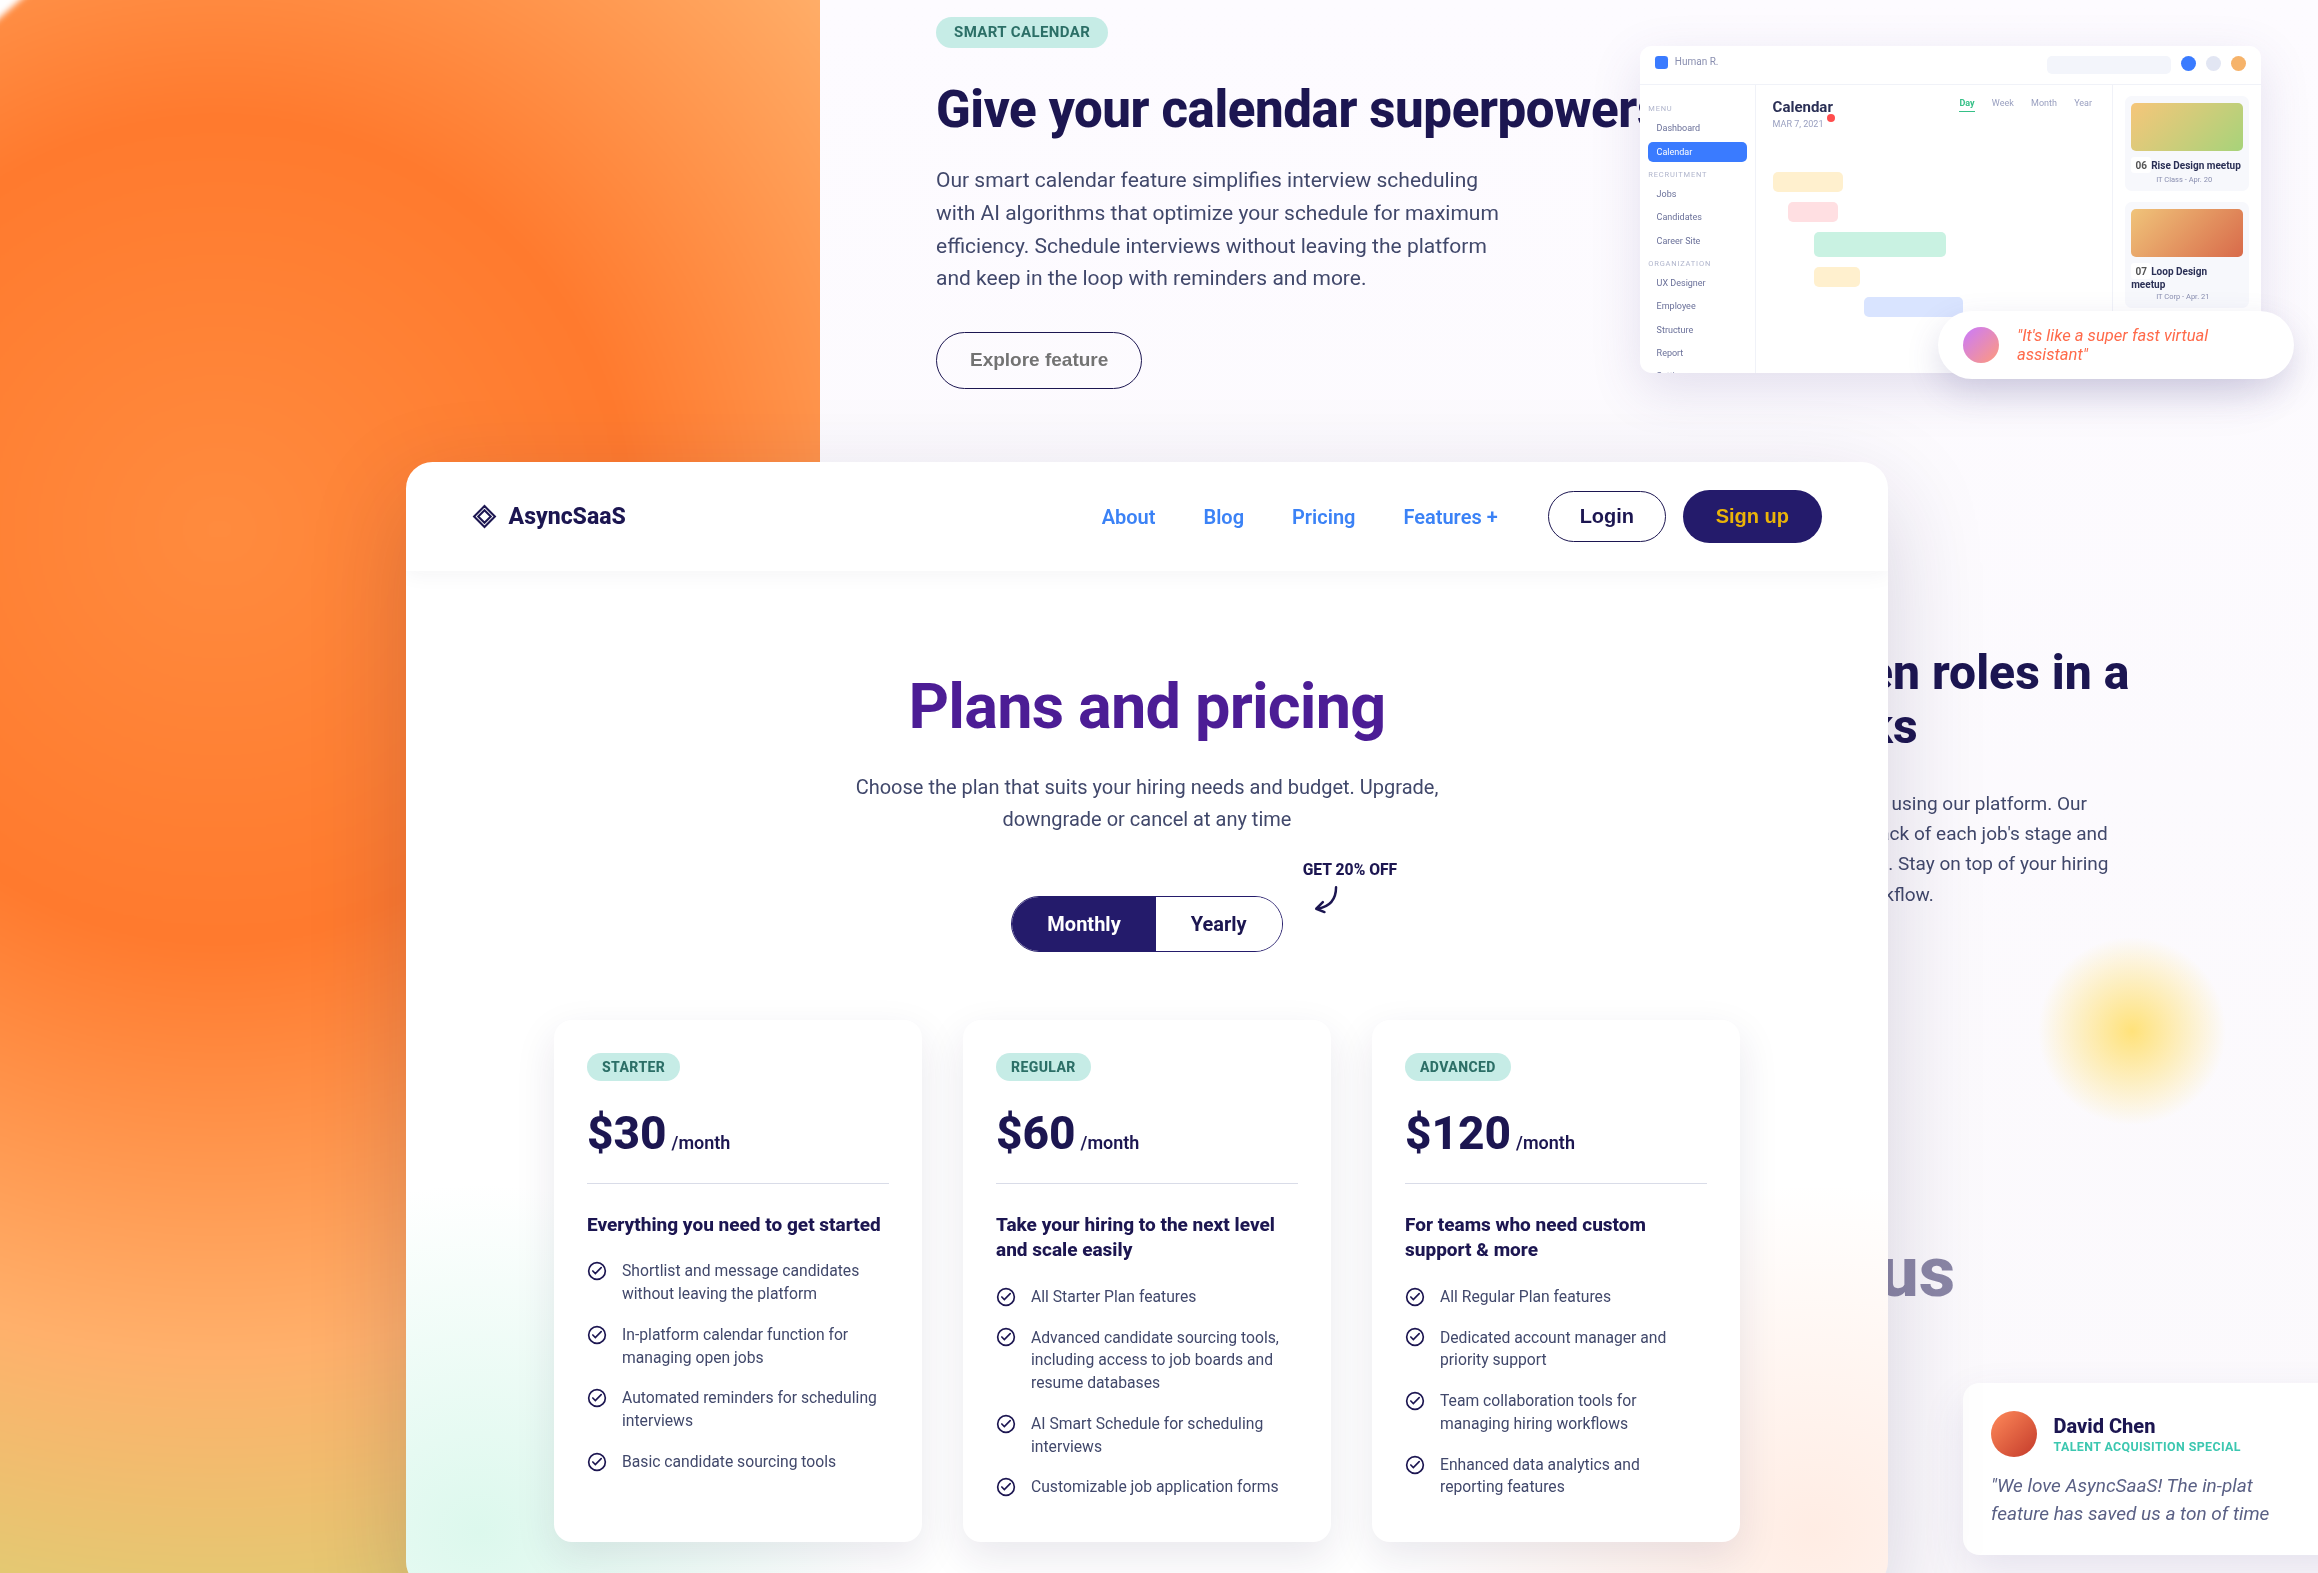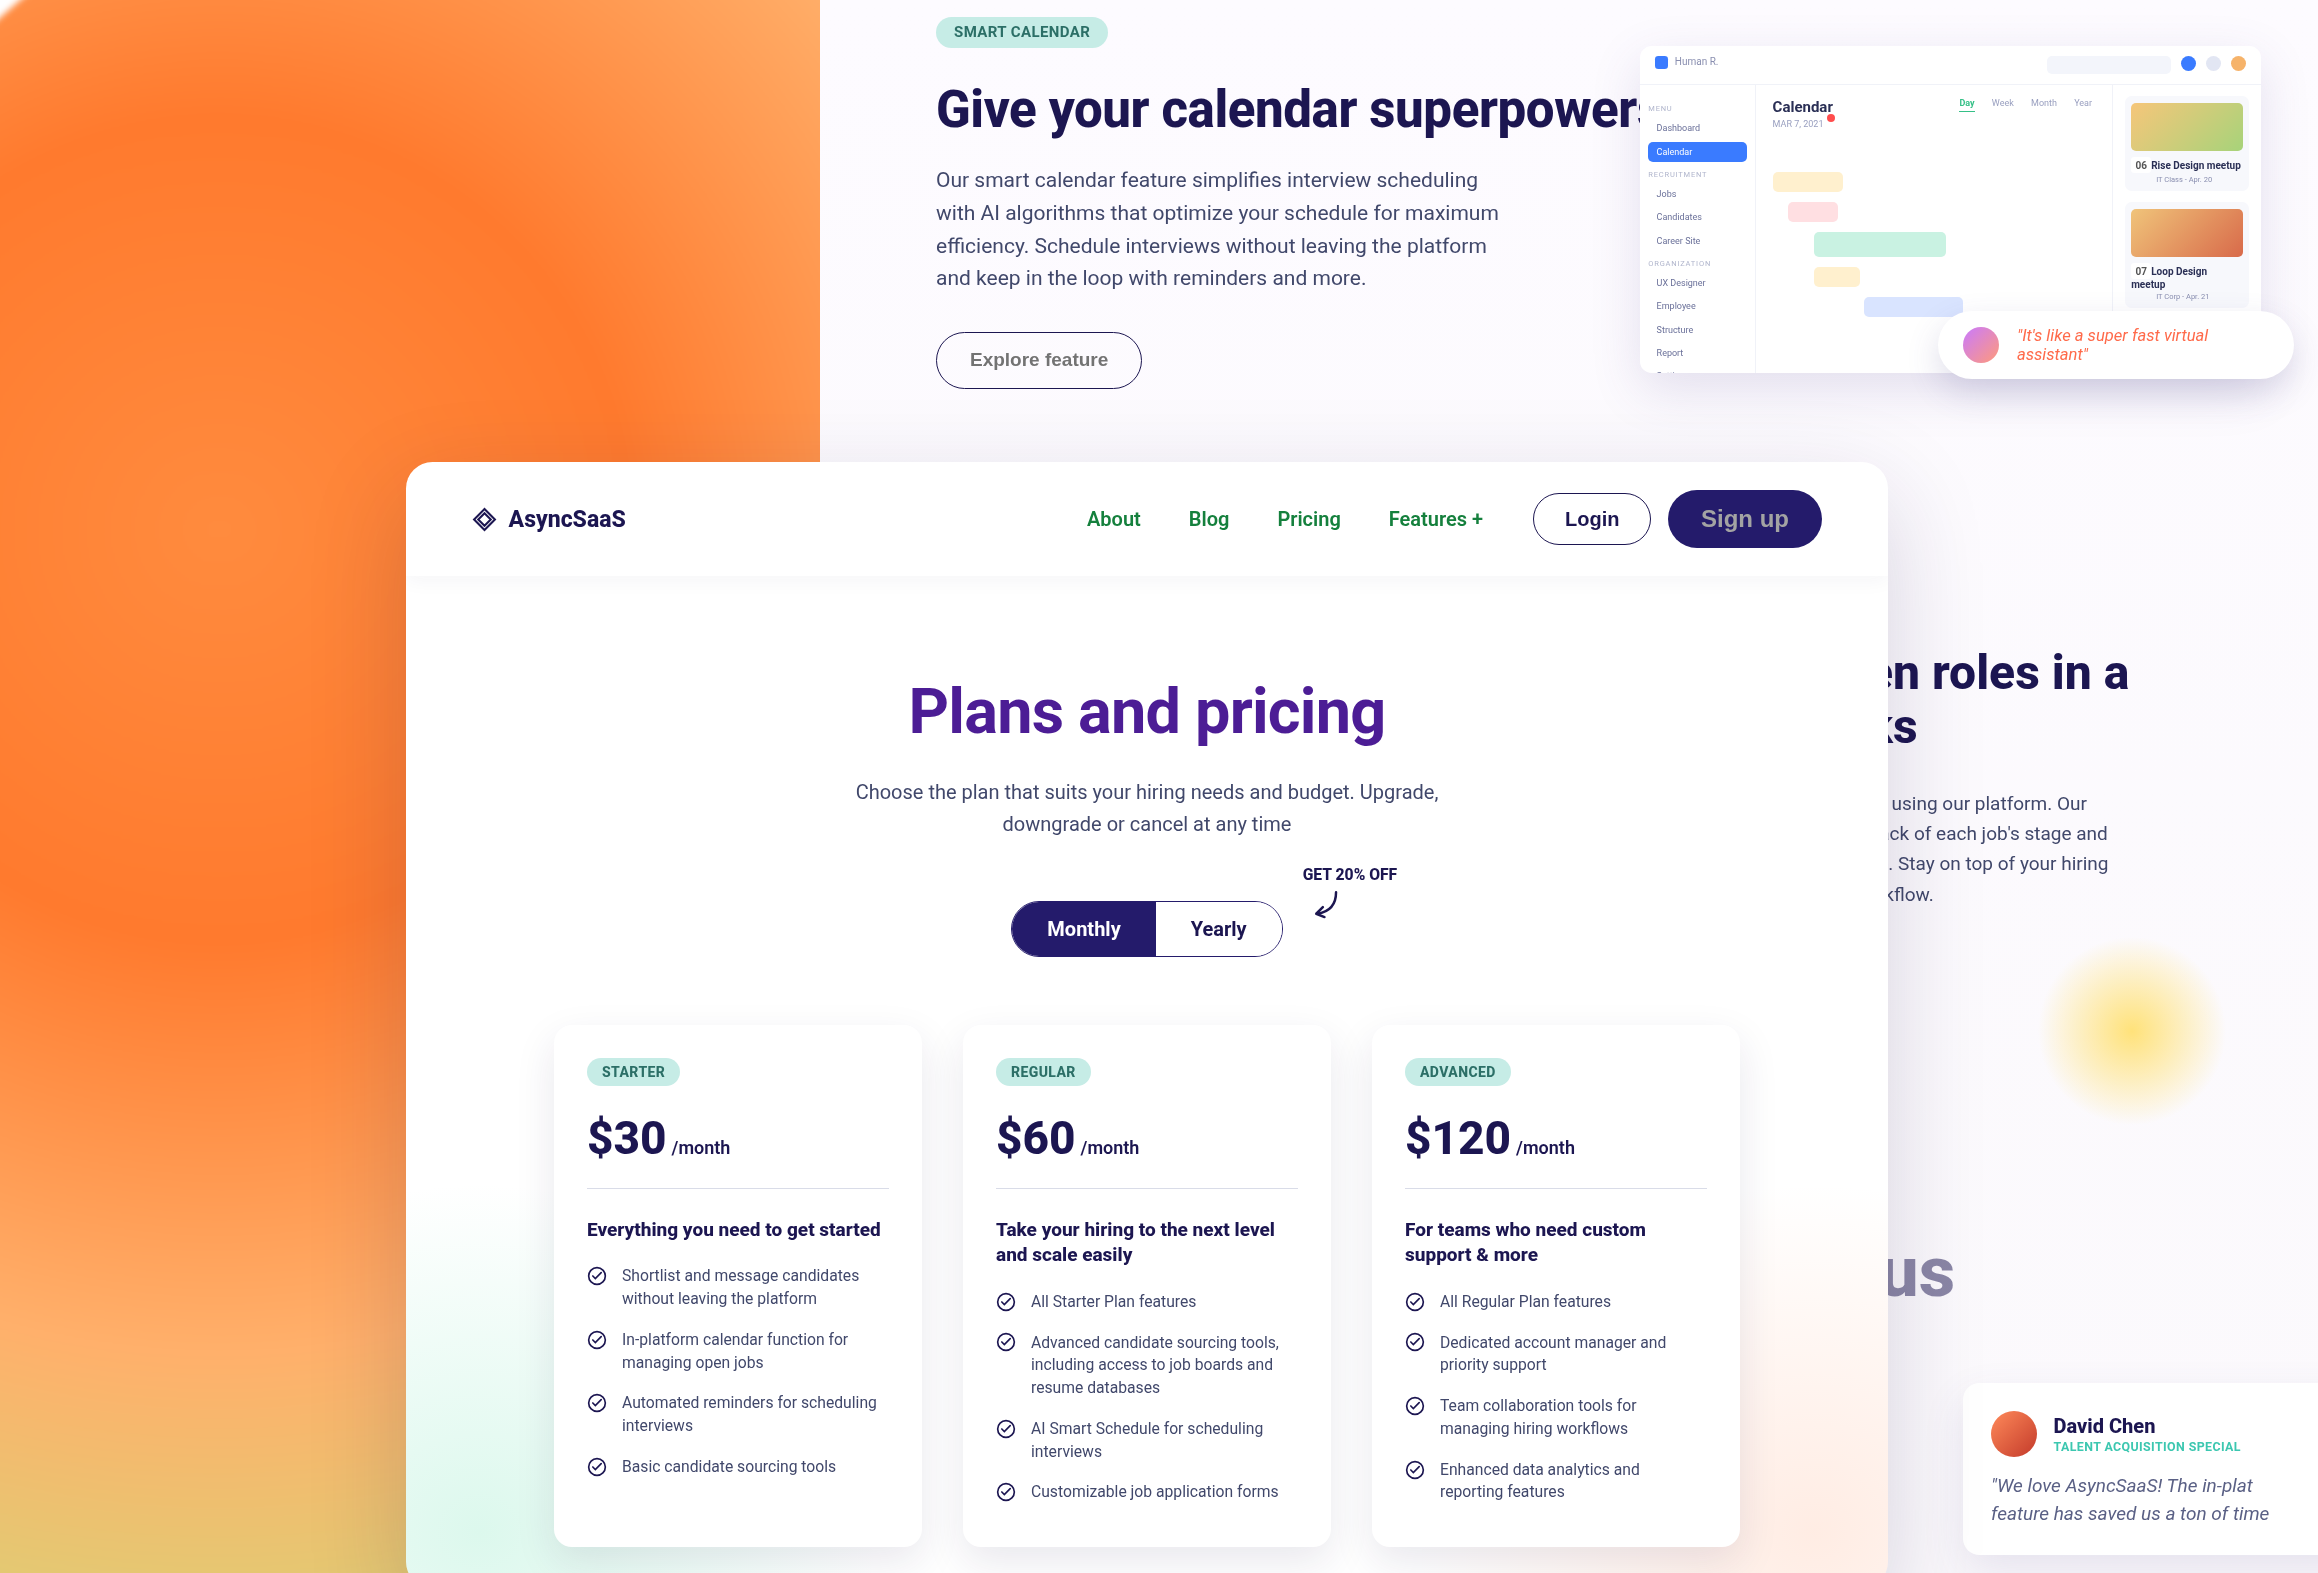--- a/index.html
+++ b/index.html
@@ -205,24 +205,24 @@
 }
 .nav{
   position:relative;
   display:flex;
   align-items:center;
   padding:28px 66px;
   box-shadow:0 3.3px 20px rgba(40,30,80,0.05);
 }
 .brand{display:flex;align-items:center;font-size:23px;font-weight:800;color:#1c1651;}
 .brand-icon{width:25px;height:25px;margin-right:11.6px;}
-.nav-links{margin-left:auto;display:flex;gap:48px;font-size:20px;font-weight:600;color:#15803d;}
+.nav-links{margin-left:auto;display:flex;gap:48px;font-size:20px;font-weight:600;color:#3b82f6;}
 .nav-links a{cursor:pointer;}
 .login-btn{margin-left:50px;padding:13.2px 31px;border:1.7px solid #1c1651;border-radius:827px;font-size:20px;font-weight:700;color:#1c1651;background:transparent;cursor:pointer;}
-.signup-btn{margin-left:16.6px;padding:15px 33px;border-radius:827px;font-size:24px;font-weight:700;background:#241b6b;color:#a3a3a3;border:none;cursor:pointer;}
+.signup-btn{margin-left:16.6px;padding:15px 33px;border-radius:827px;font-size:20px;font-weight:700;background:#241b6b;color:#eab308;border:none;cursor:pointer;}
 
 .pricing-body{position:relative;text-align:center;padding-top:99px;}
 .pricing-title{font-size:63px;font-weight:700;color:#4c1d95;letter-spacing:-0.8px;}
 .pricing-sub{font-size:20px;color:#41486b;line-height:1.6;margin-top:28px;}
 
 .toggle-wrap{position:relative;display:inline-block;margin-top:61px;}
 .toggle{display:inline-flex;border:1.7px solid #241b6b;border-radius:827px;overflow:hidden;}
 .toggle span{padding:15px 35px;font-size:20px;font-weight:700;cursor:pointer;}
 .toggle .active{background:#241b6b;color:#fff;}
 .toggle .inactive{background:#fff;color:#1c1651;}

